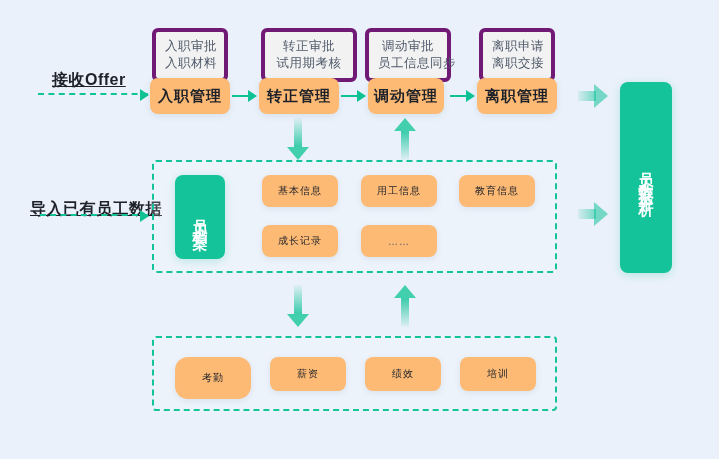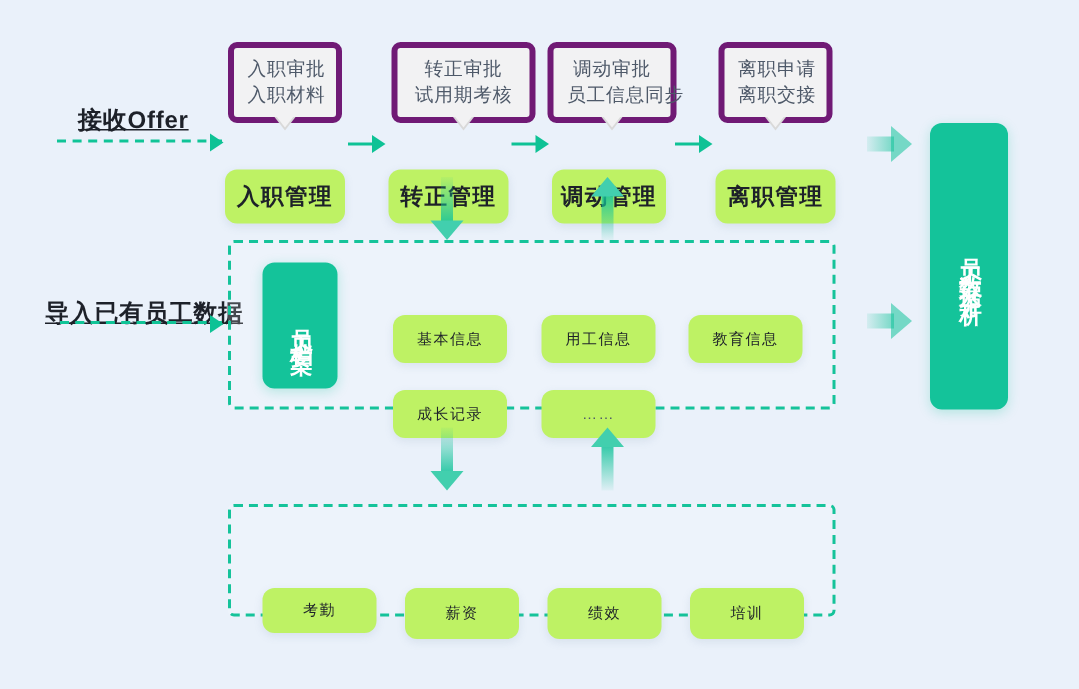--- a/index.html
+++ b/index.html
@@ -8,30 +8,29 @@
     background:#eaf1fa;
     font-family:"Liberation Sans","DejaVu Sans",sans-serif;
     overflow:hidden;
     position:relative;
   }
   .stage{position:absolute;left:0;top:0;width:719px;height:459px;}
 
   
   .wbox{
     position:absolute;
-    background:#bef264;
+    background:#fdba74;
     border-radius:8px;
     box-shadow:0 2px 6px rgba(120,140,170,.16);
     display:flex;align-items:center;justify-content:center;
     color:#1d2129;
     font-size:15px;
     font-weight:bold;
     letter-spacing:1px;
     white-space:nowrap;
-    margin-top:35px;
   }
   .wbox.small{font-weight:normal;font-size:10px;letter-spacing:1px;}
 
   
   .callout{
     position:absolute;
     background:#f2f2f3;
     border:4px solid #701a75;
     border-radius:6px;
     color:#4e5969;
@@ -265,20 +264,20 @@
     <div class="shaft" style="height:30px;"></div>
     <div class="tip"></div>
   </div>
   <div class="v-arrow up" style="left:394px;top:285px;height:42px;">
     <div class="shaft" style="height:30px;"></div>
     <div class="tip"></div>
   </div>
 
   <div class="dashed-box" style="left:152px;top:336px;width:405px;height:75px;"></div>
 
-  <div class="wbox small" style="left:175px;top:357px;width:76px;height:30px;">考勤</div>
+  <div class="wbox small" style="left:175px;top:357px;width:76px;height:42px;border-radius:13px;">考勤</div>
   <div class="wbox small" style="left:270px;top:357px;width:76px;height:34px;">薪资</div>
   <div class="wbox small" style="left:365px;top:357px;width:76px;height:34px;">绩效</div>
   <div class="wbox small" style="left:460px;top:357px;width:76px;height:34px;">培训</div>
 
   <div class="green-panel tall" style="left:620px;top:82px;width:52px;height:191px;">员工数据分析</div>
 
 </div>
 
 </body></html>

